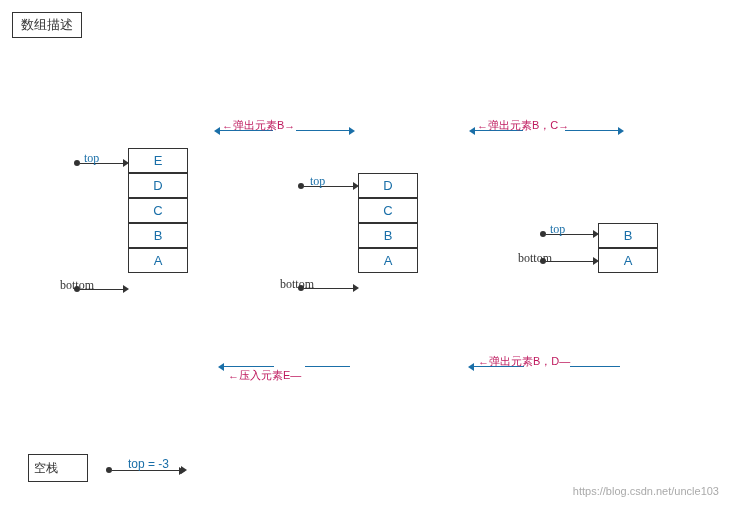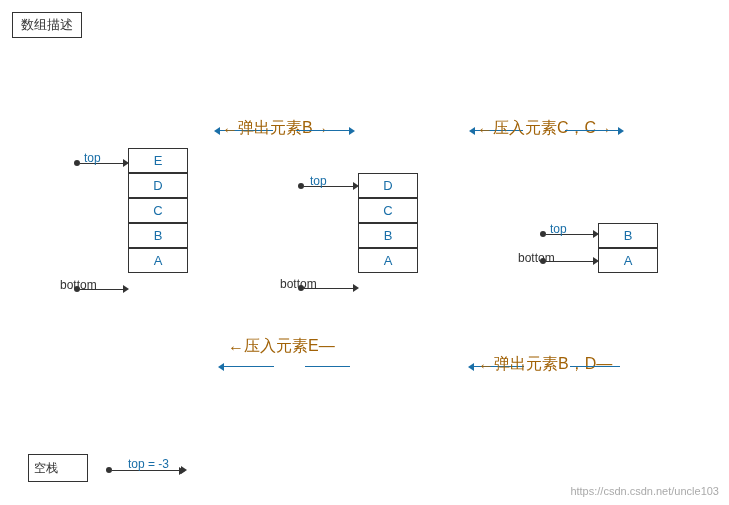--- a/index.html
+++ b/index.html
@@ -47,20 +47,21 @@
       display: flex;
       flex-direction: column;
     }
 
     
     .arrow-label {
       position: absolute;
       color: #1a6fa8;
       font-size: 12px;
       white-space: nowrap;
+      font-family: Liberation Serif, serif;
     }
 
     
     .pointer-dot {
       position: absolute;
       width: 6px;
       height: 6px;
       background: #333;
       border-radius: 50%;
     }
@@ -79,22 +80,22 @@
       right: -5px;
       top: -4px;
       border-top: 4px solid transparent;
       border-bottom: 4px solid transparent;
       border-left: 6px solid #333;
     }
 
     
     .action-label {
       position: absolute;
-      color: #a16207;
-      font-size: 16px;
+      color: #be185d;
+      font-size: 11px;
       white-space: nowrap;
     }
 
     .action-line {
       position: absolute;
       height: 1px;
       background: #1a6fa8;
     }
 
     .action-arrow-right {
@@ -179,52 +180,52 @@
 
   <div class="pointer-dot" style="left:298px; top:183px;"></div>
   <div class="h-line arrow-right" style="left:304px; top:186px; width:50px;"></div>
   <span class="arrow-label" style="left:310px; top:174px; color:#1a6fa8;">top</span>
 
   <div class="pointer-dot" style="left:298px; top:285px;"></div>
   <div class="h-line arrow-right" style="left:304px; top:288px; width:50px;"></div>
   <span class="arrow-label" style="left:280px; top:277px; color:#333;">bottom</span>
 
   <div class="action-line" style="left:473px; top:130px; width:50px;"></div>
-  <span class="action-label" style="left:477px; top:118px;">←压入元素C，C→</span>
+  <span class="action-label" style="left:477px; top:118px;">←弹出元素B，C→</span>
   <div class="action-line" style="left:565px; top:130px; width:55px;"></div>
   <div class="action-arrow-right" style="left:618px; top:127px;"></div>
   <div class="action-arrow-left" style="left:469px; top:127px;"></div>
 
   <div class="stack-wrapper" style="left:598px; top:223px;">
     <div class="stack-cell">B</div>
     <div class="stack-cell">A</div>
   </div>
 
   <div class="pointer-dot" style="left:540px; top:231px;"></div>
   <div class="h-line arrow-right" style="left:546px; top:234px; width:48px;"></div>
   <span class="arrow-label" style="left:550px; top:222px; color:#1a6fa8;">top</span>
 
   <div class="pointer-dot" style="left:540px; top:258px;"></div>
   <div class="h-line arrow-right" style="left:546px; top:261px; width:48px;"></div>
   <span class="arrow-label" style="left:518px; top:251px; color:#333;">bottom</span>
 
   <div class="action-arrow-left" style="left:218px; top:363px;"></div>
   <div class="action-line" style="left:224px; top:366px; width:50px;"></div>
-  <span class="action-label" style="left:228px; top:336px;">←压入元素E—</span>
+  <span class="action-label" style="left:228px; top:368px;">←压入元素E—</span>
   <div class="action-line" style="left:305px; top:366px; width:45px;"></div>
 
   <div class="action-arrow-left" style="left:468px; top:363px;"></div>
   <div class="action-line" style="left:474px; top:366px; width:50px;"></div>
   <span class="action-label" style="left:478px; top:354px;">←弹出元素B，D—</span>
   <div class="action-line" style="left:570px; top:366px; width:50px;"></div>
 
   <div class="empty-box" style="left:28px; top:454px;"></div>
   <span style="position:absolute; left:34px; top:460px; font-size:12px; color:#333;">空栈</span>
 
   <div class="pointer-dot" style="left:106px; top:467px;"></div>
   <div class="h-line arrow-right" style="left:112px; top:470px; width:70px;"></div>
   <span class="eq-label" style="left:128px; top:457px;">top = -3</span>
 
   <div style="position:absolute; left:179px; top:467px; width:0; height:0; border-top:4px solid transparent; border-bottom:4px solid transparent; border-left:6px solid #333;"></div>
 
-  <div class="watermark">https://csdn.csdn.net/uncle103</div>
+  <div class="watermark">https://blog.csdn.net/uncle103</div>
 
 </div>
 
 </body></html>

